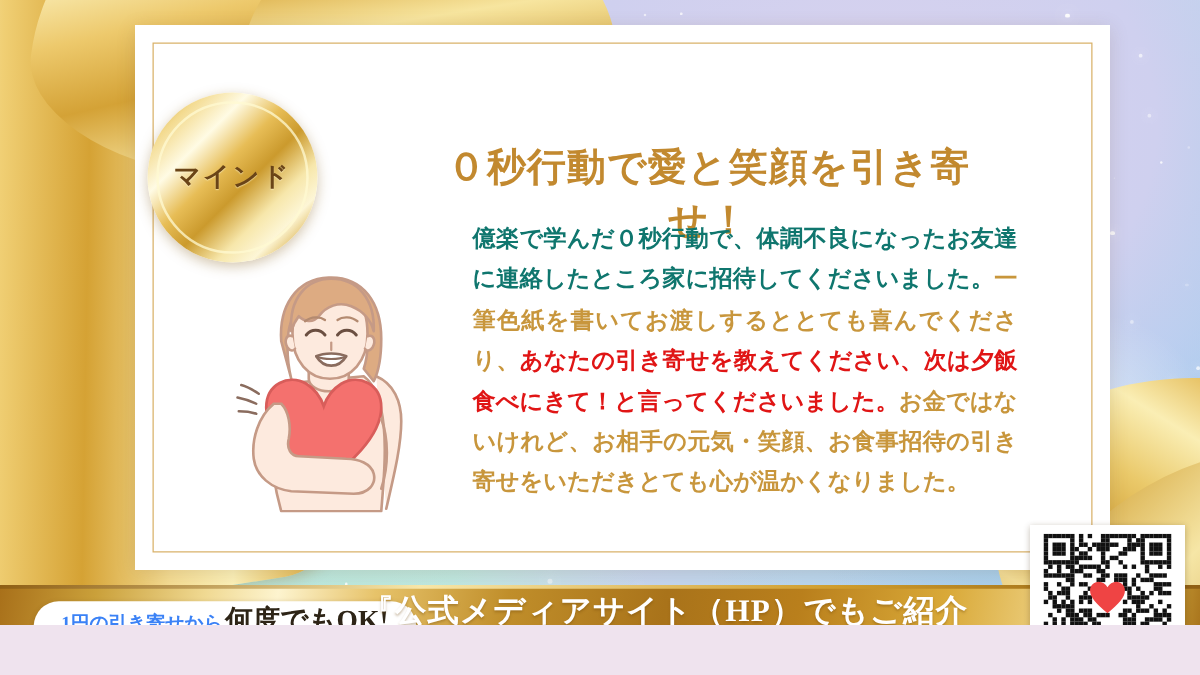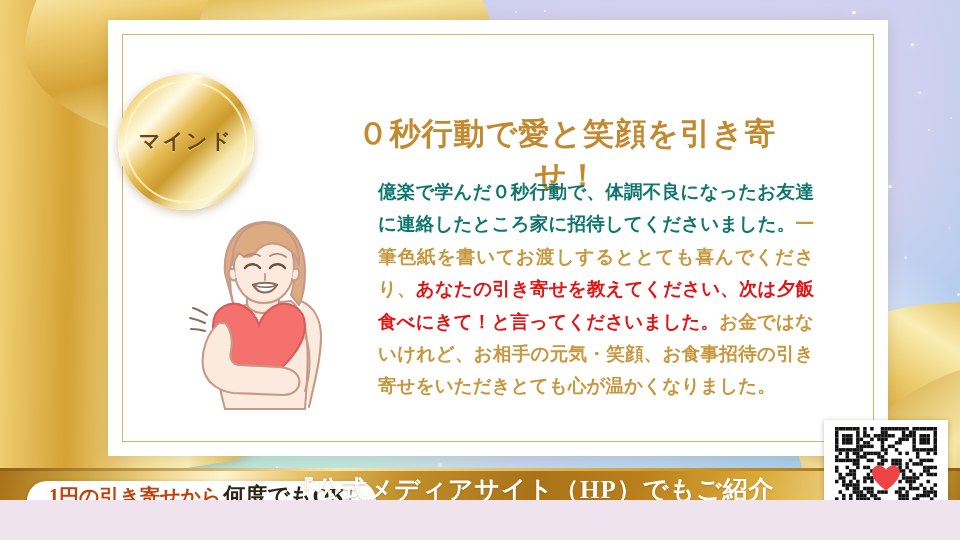--- a/index.html
+++ b/index.html
@@ -163,21 +163,21 @@
 
   .pill{
     position:absolute; left:27px; top:13px;
     height:40px; padding:0 22px;
     background:#fff; border-radius:20px;
     display:flex; align-items:baseline; justify-content:center;
     box-shadow:0 1px 4px rgba(90,60,10,.25);
   }
   .pill-small{
     font-family:"Liberation Serif", serif;
-    font-size:20px; font-weight:bold; color:#c2410c; letter-spacing:0;
+    font-size:15px; font-weight:bold; color:#3b82f6; letter-spacing:0;
   }
   .pill-big{
     font-family:"Liberation Serif", serif;
     font-size:22px; font-weight:bold; color:#2d2416; letter-spacing:0; margin-left:2px;
   }
 
   .banner-lines{
     position:absolute; left:290px; top:7px; width:530px;
     color:#fff; font-family:"Liberation Serif", serif; font-weight:bold;
     text-shadow:0 1px 2px rgba(110,70,10,.35);

